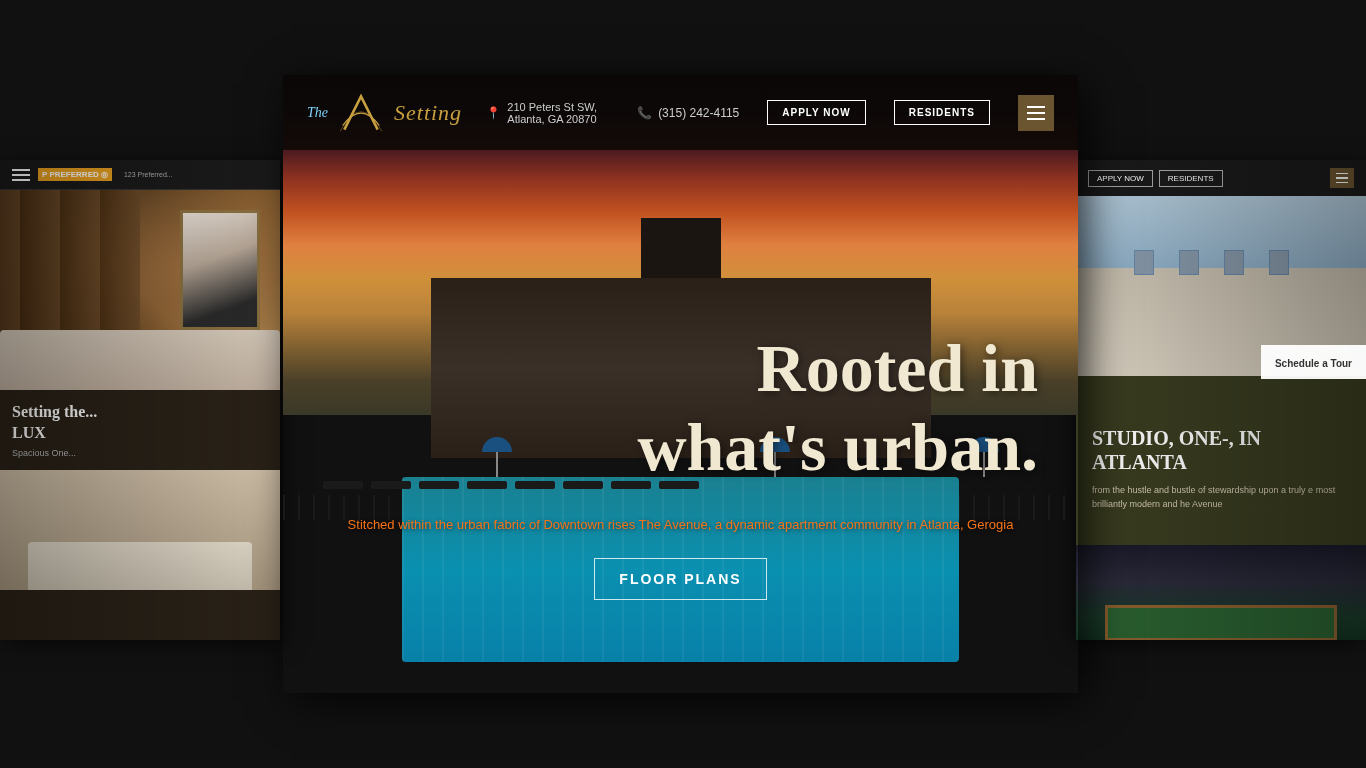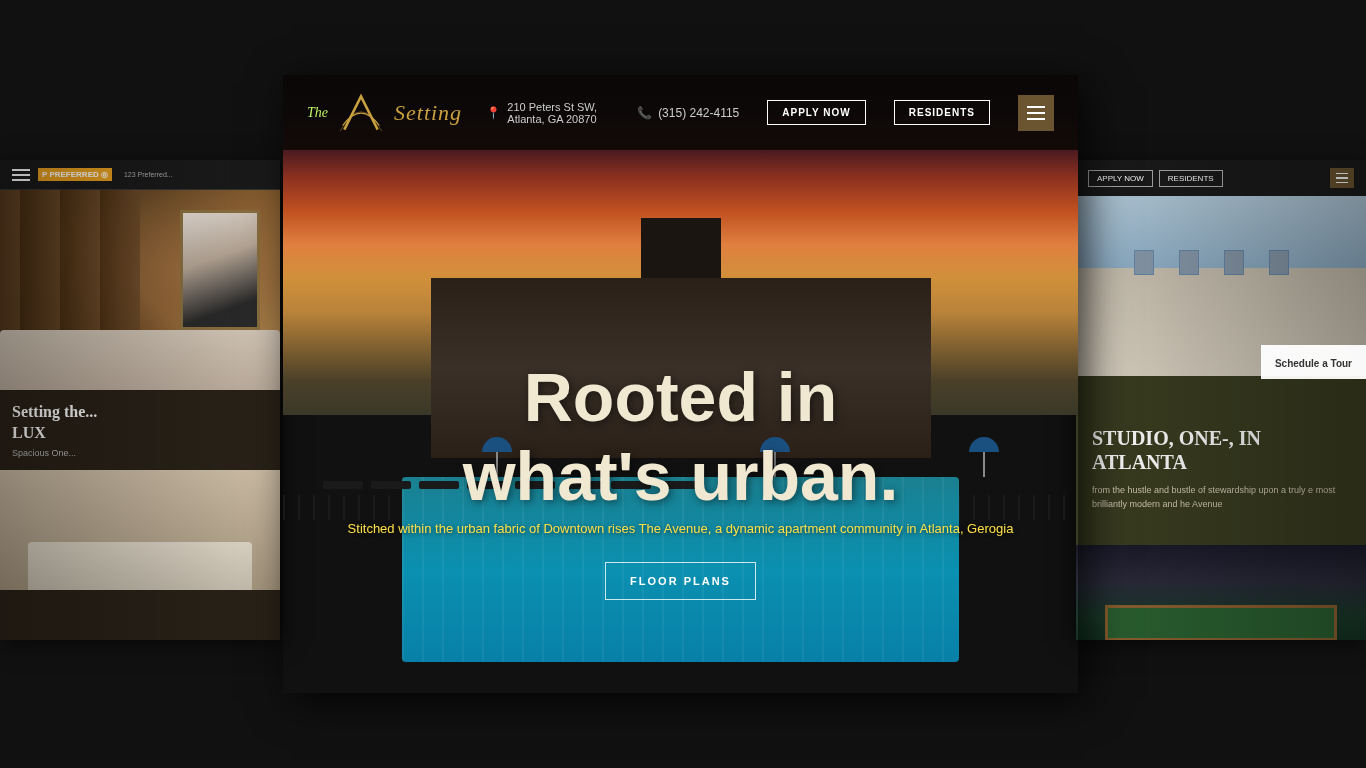--- a/index.html
+++ b/index.html
@@ -275,21 +275,21 @@
       z-index: 20;
     }
     .logo-area {
       display: flex;
       align-items: center;
       gap: 8px;
       flex: 1;
     }
     .logo-the {
       font-size: 14px;
-      color: #bef264;
+      color: #7dd3fc;
       font-family: Georgia, serif;
       font-style: italic;
     }
     .logo-a-svg {
       width: 50px;
       height: 50px;
     }
     .logo-avenue {
       font-size: 22px;
       color: #c8a040;
@@ -351,41 +351,42 @@
       position: absolute;
       bottom: 15%;
       left: 0; right: 0;
       text-align: center;
       z-index: 20;
       padding: 0 40px;
     }
     .hero-title {
       font-size: 68px;
       color: #f0e8d0;
-      font-family: Liberation Sans, sans-serif;
+      font-family: Liberation Serif, serif;
       font-weight: bold;
       line-height: 1.15;
       text-shadow: 2px 2px 8px rgba(0,0,0,0.5);
-      margin-bottom: 4px;
+      margin-bottom: 29px;
+      text-align: right;
     }
     .hero-subtitle {
       font-size: 13px;
-      color: #fde047;
+      color: #f97316;
       font-family: Arial, sans-serif;
       margin-bottom: 24px;
       line-height: 1.5;
       text-shadow: 1px 1px 4px rgba(0,0,0,0.6);
     }
     .hero-btn {
       display: inline-block;
       border: 1.5px solid rgba(255,255,255,0.8);
       color: #fff;
       background: transparent;
       padding: 12px 24px;
-      font-size: 11px;
+      font-size: 14px;
       font-family: Arial, sans-serif;
       font-weight: bold;
       letter-spacing: 2px;
       cursor: pointer;
     }
 
     
     .card-right {
       position: absolute;
       right: 0;

